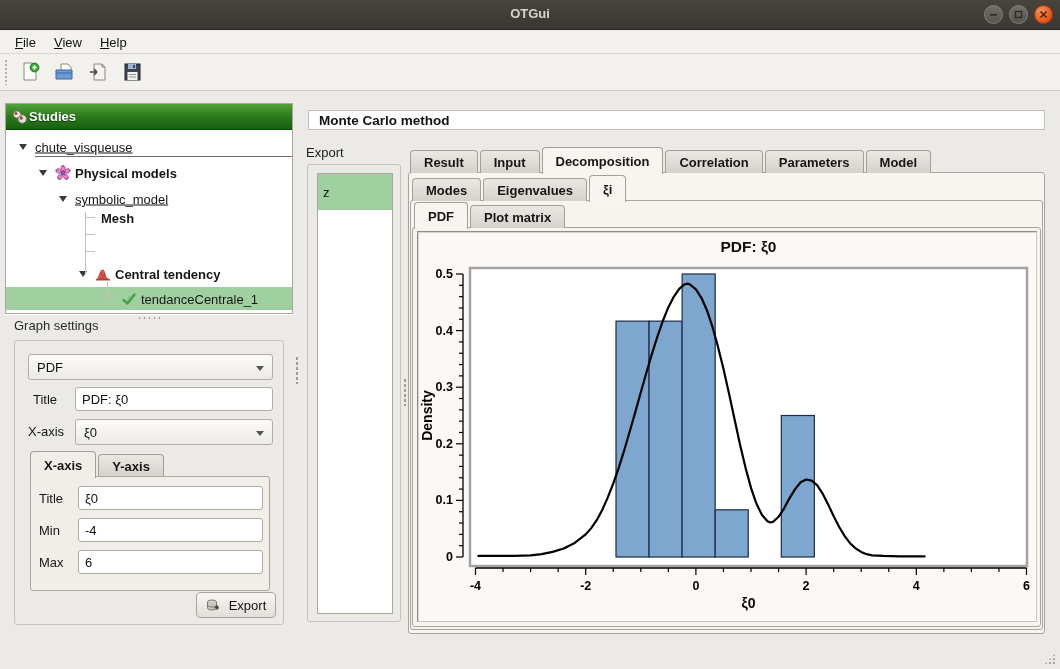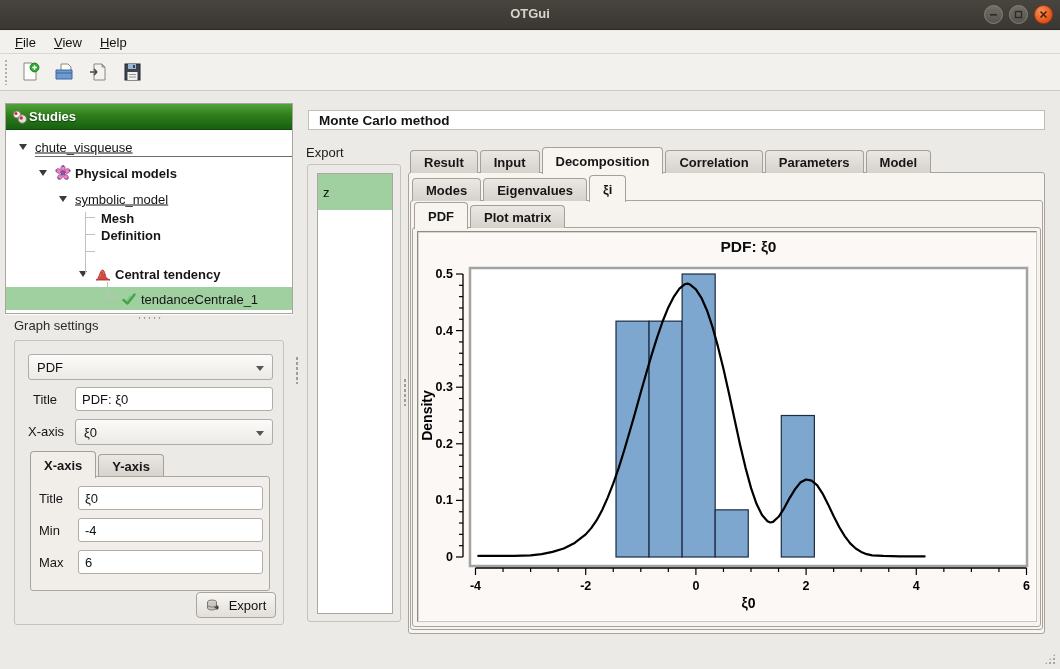--- a/index.html
+++ b/index.html
@@ -201,23 +201,20 @@
               <circle cx="1.4" cy="5.4" r="1" fill="#3b6fd4"></circle>
             </svg></span>
           <span class="tree-label bold" style="position: absolute; left: 69px; top: 50%; transform: translateY(-50%);">Physical models</span>
         </div>
         <div class="tree-row" style="top: 57px; height: 24px;">
           <span class="tri" style="left: 53px;"></span>
           <span class="tree-label underline" style="position: absolute; left: 69px; top: 50%; transform: translateY(-50%);">symbolic_model</span>
         </div>
         <div class="tree-row" style="top: 79px; height: 17px;">
           <span class="tree-label bold" style="position: absolute; left: 95px; top: 50%; transform: translateY(-50%);">Mesh</span>
-        </div>
-        <div class="tree-row" style="top: 96px; height: 17px;">
-          <span class="tree-label bold" style="position: absolute; left: 95px; top: 50%; transform: translateY(-50%);">Definition</span>
         </div>
         <div class="tree-row" style="top: 132px; height: 23px;">
           <span class="tri" style="left: 73px;"></span>
           <span class="tree-icon" style="left: 89px;"><svg width="16" height="16" viewBox="0 0 16 16">
               <path d="M1 14 C4 13.5 5 4 7.5 4 C10 4 10 11 12 12.5 L15 14 Z" fill="#e4635c" stroke="#a51f18" stroke-width="0.8"></path>
               <path d="M5 11 v3 M7 6 v8 M9 8 v6 M11 11.5 v2.5" stroke="#a51f18" stroke-width="0.7"></path>
             </svg></span>
           <span class="tree-label bold" style="position: absolute; left: 109px; top: 50%; transform: translateY(-50%);">Central tendency</span>
         </div>
         <div class="tree-row selected" style="top: 157px; height: 23px;">

